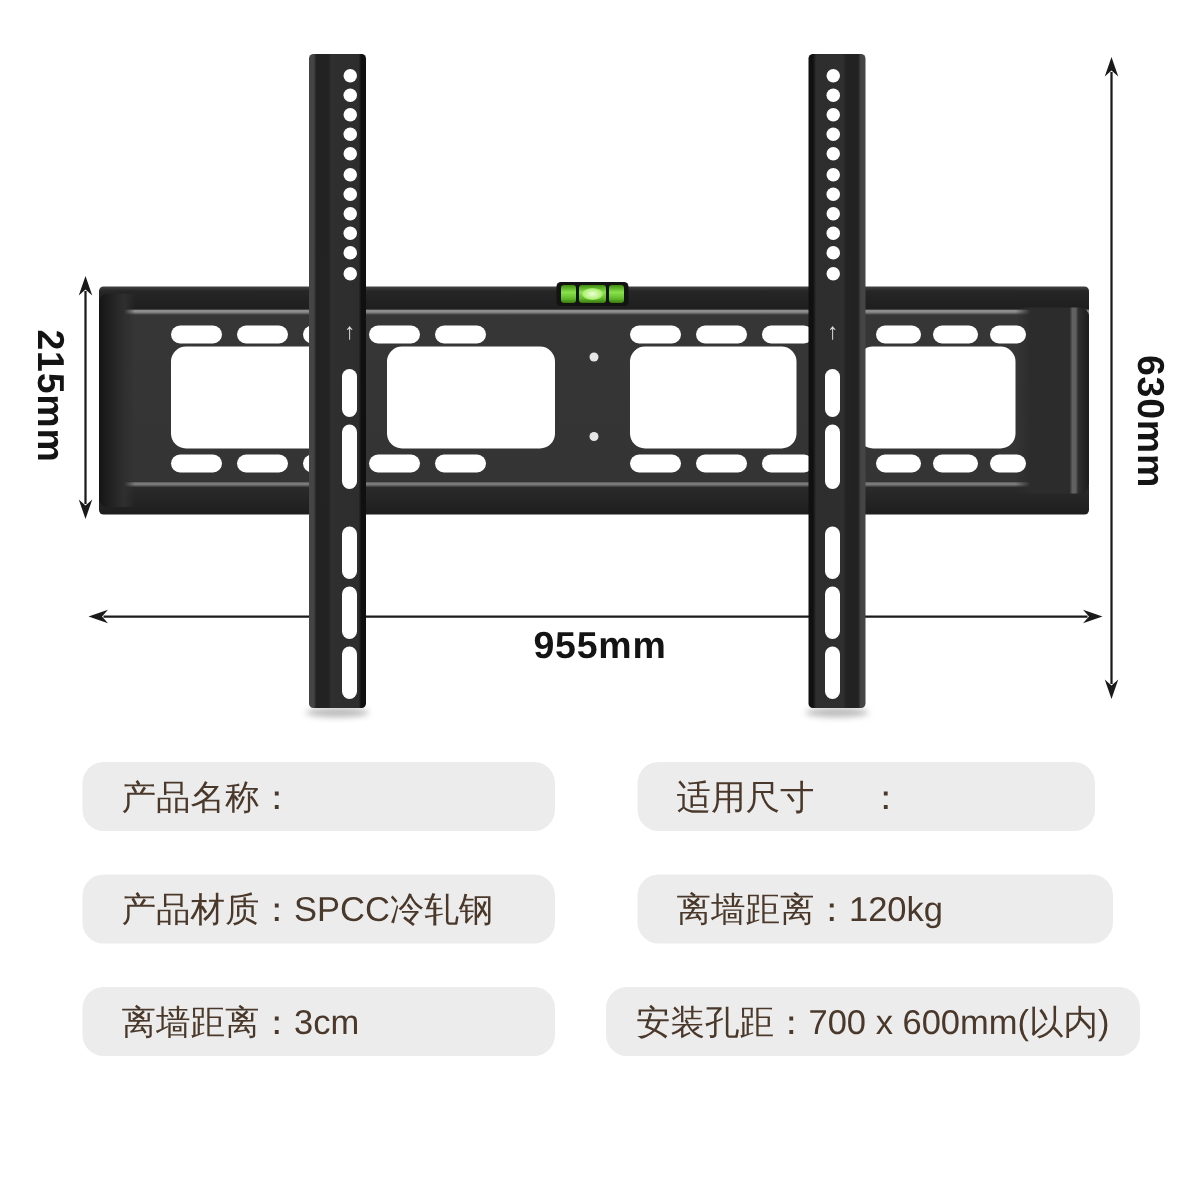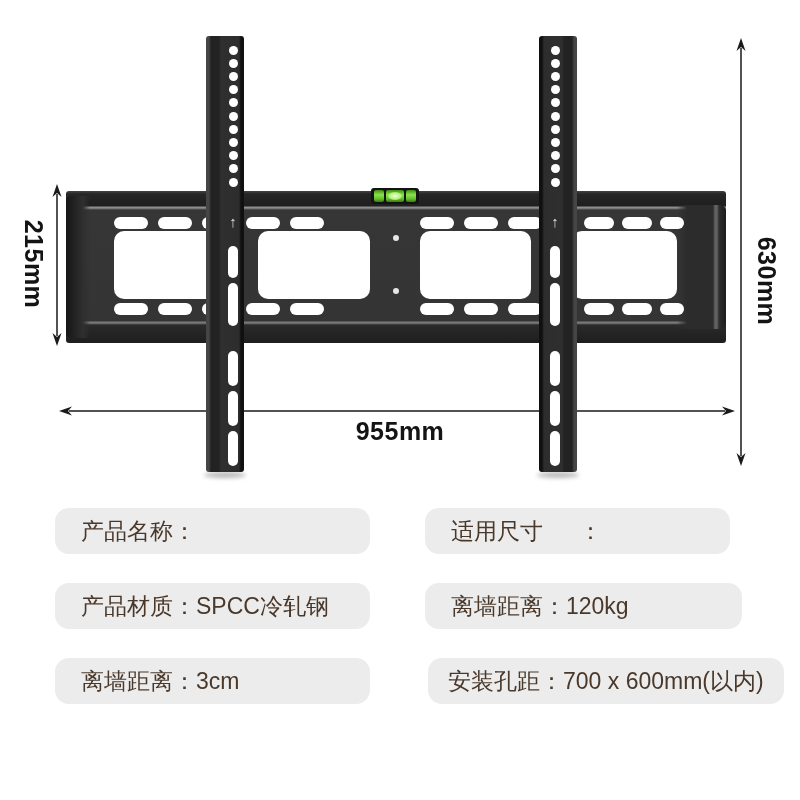--- a/index.html
+++ b/index.html
@@ -78,21 +78,21 @@
   .spec-box{
     position:absolute;height:46px;background:#ececec;border-radius:14px;
     display:flex;align-items:center;padding:0 26px;box-sizing:border-box;
     font-size:23px;font-weight:500;color:#4a392b;white-space:nowrap;z-index:6;
   }
   .sb0{left:55px;top:508px;width:315px;}
   .sb1{left:425px;top:508px;min-width:305px;gap:36px;}
   .sb2{left:55px;top:583px;width:315px;}
   .sb3{left:425px;top:583px;width:317px;}
   .sb4{left:55px;top:658px;width:315px;}
-  .sb5{left:428px;top:658px;padding:0 20px;}
+  .sb5{left:404px;top:658px;padding:0 20px;}
   
   .note{
     position:absolute;left:55px;top:744px;font-size:18px;color:#6a6156;
     letter-spacing:0.5px;z-index:6;
   }
 </style>
 </head>
 <body>
 
 <div class="scene">

